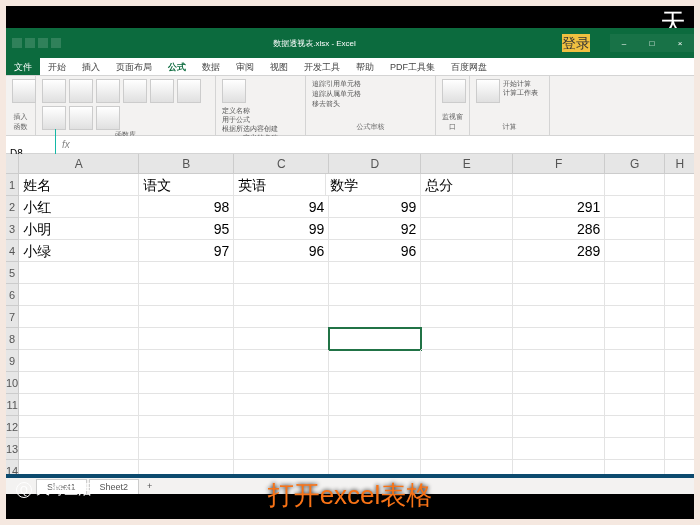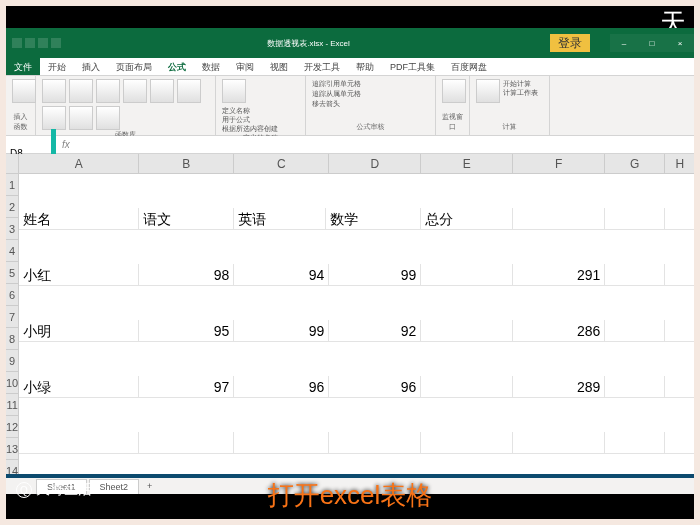--- a/index.html
+++ b/index.html
@@ -7,41 +7,41 @@
 .frame { width: 700px; height: 525px; background: #f5e8e0; padding: 6px; }
 .video-area { width: 100%; height: 100%; background: #000; position: relative; overflow: hidden; }
 .excel-window { position: absolute; top: 22px; left: 0; right: 0; height: 466px; background: #fff; display: flex; flex-direction: column; }
 .topright-watermark { position: absolute; top: 0; right: 8px; color: #fff; font-size: 26px; font-weight: 300; }
 .titlebar { height: 30px; background: #0c6b3e; display: flex; align-items: center; color: #fff; font-size: 8px; }
 .titlebar .qat { display: flex; gap: 3px; padding: 0 6px; }
 .titlebar .qat span { width: 10px; height: 10px; background: rgba(255,255,255,.15); }
 .titlebar .title-center { flex: 1; text-align: center; }
 .titlebar .win-controls { display: flex; }
 .titlebar .win-controls span { width: 28px; height: 18px; display: flex; align-items: center; justify-content: center; background: rgba(255,255,255,.05); }
-.titlebar .login { background: #f0c040; color: #333; padding: 0 8px; margin-right: 20px; font-size: 12px; line-height: 18px; }
+.titlebar .login { background: #f0c040; color: #333; padding: 0 0; margin-right: 20px; font-size: 14px; line-height: 18px; }
 .ribbon-tabs { height: 18px; background: #fff; border-bottom: 1px solid #d4d4d4; display: flex; font-size: 9px; }
 .ribbon-tabs .tab { padding: 0 8px; line-height: 18px; color: #444; cursor: pointer; }
 .ribbon-tabs .tab.file { background: #0c6b3e; color: #fff; }
 .ribbon-tabs .tab.active { color: #0c6b3e; font-weight: bold; }
 .ribbon-body { height: 60px; background: #f3f2f1; border-bottom: 1px solid #d4d4d4; display: flex; font-size: 7px; color: #555; }
 .ribbon-group { border-right: 1px solid #d4d4d4; padding: 3px 6px; display: flex; flex-direction: column; justify-content: space-between; }
 .ribbon-group .icons-row { display: flex; gap: 3px; flex-wrap: wrap; }
 .ribbon-group .big-icon { width: 24px; height: 24px; background: linear-gradient(#fff,#e0e0e0); border: 1px solid #ccc; }
 .ribbon-group .label { text-align: center; color: #666; }
 .formula-bar { height: 18px; background: #fff; border-bottom: 1px solid #d4d4d4; display: flex; align-items: center; }
-.name-box { width: 50px; height: 100%; border-right: 5px solid #14b8a6; font-size: 10px; padding: 16px 4px; line-height: 18px; }
+.name-box { width: 50px; height: 100%; border-right: 1px solid #14b8a6; font-size: 10px; padding: 16px 4px; line-height: 18px; }
 .fx { padding: 0 6px; font-style: italic; color: #888; font-size: 10px; }
 .grid-wrap { flex: 1; display: flex; overflow: hidden; background: #fff; }
 .row-headers { width: 18px; background: #e6e6e6; border-right: 1px solid #ccc; }
 .row-headers .rh { height: 22px; border-bottom: 1px solid #ccc; font-size: 11px; color: #555; text-align: center; line-height: 22px; }
 .row-headers .rh.head { height: 20px; background: #e6e6e6; }
 .cols { flex: 1; }
 .col-headers { display: flex; height: 20px; background: #e6e6e6; }
 .col-headers .ch { border-right: 1px solid #ccc; border-bottom: 1px solid #ccc; font-size: 12px; color: #555; text-align: center; line-height: 20px; }
-.data-rows .row { display: flex; height: 22px; margin-top: 34px; }
+.data-rows .row { display: flex; height: 22px; }
 .data-rows .cell { border-right: 1px solid #e3e3e3; border-bottom: 1px solid #e3e3e3; font-size: 14px; padding: 0 4px; line-height: 22px; overflow: hidden; white-space: nowrap; }
 .cell.num { text-align: right; }
 .cell.selected { outline: 2px solid #217346; outline-offset: -1px; background: #fff; }
 .sheet-tabs { height: 20px; background: #f3f2f1; border-top: 4px solid #0c4a6e; display: flex; align-items: center; font-size: 9px; color: #555; padding-left: 30px; }
 .sheet-tabs .stab { padding: 2px 10px; background: #fff; border: 1px solid #ccc; border-bottom: none; margin-right: 2px; }
 .brand-bar { position: absolute; bottom: 20px; left: 10px; color: #fff; font-size: 14px; display: flex; align-items: center; gap: 4px; z-index: 5; }
 .brand-bar .circle { width: 16px; height: 16px; border: 1.5px solid #fff; border-radius: 50%; display: flex; align-items: center; justify-content: center; font-size: 10px; }
 .caption { position: absolute; bottom: 6px; left: 0; right: 0; text-align: center; color: #f97316; font-size: 26px; font-weight: 500; text-shadow: 0 0 4px #000; z-index: 5; }
 .c-A{width:120px}.c-B{width:95px}.c-C{width:95px}.c-D{width:92px}.c-E{width:92px}.c-F{width:92px}.c-G{width:60px}.c-H{width:30px}
 </style>

